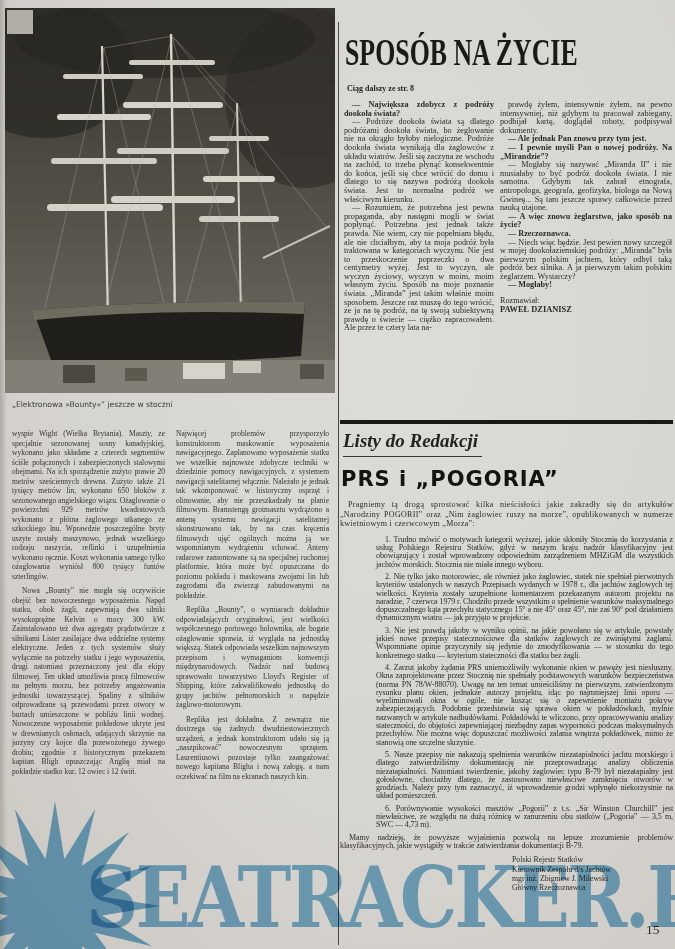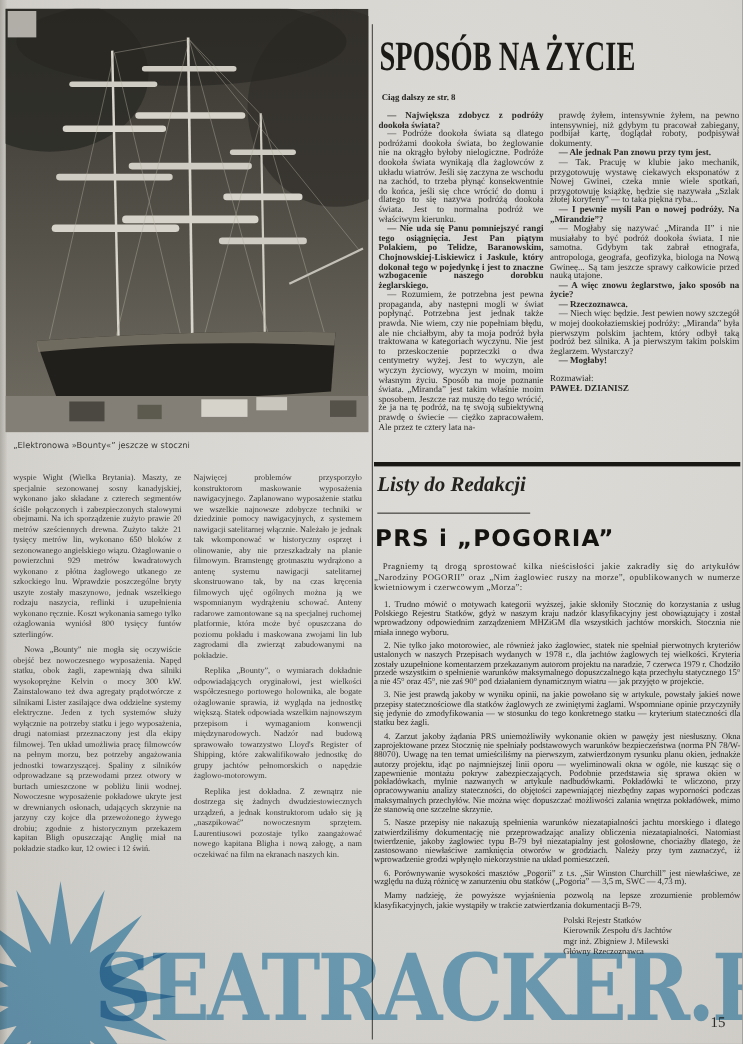--- a/index.html
+++ b/index.html
@@ -29,28 +29,28 @@
   .ivcol{position:absolute;top:101px;text-align:justify;font-size:8.2px;line-height:8.6px;color:#2c2b28;}
   .ivcol1{left:344px;width:150px;}
   .ivcol2{left:500px;width:172px;}
   .ivcol p{margin:0;text-indent:8px;}
   .ivcol p.q{font-weight:bold;}
   .byline{margin-top:7px;padding-right:20px;}
   .byline .bl{font-size:8.2px;}
   .byline .bn{font-weight:bold;font-size:8.4px;}
   
   .letters{position:absolute;left:340px;top:430px;width:333px;}
-  .letters-title{display:inline-block;margin:0 0 8px 3px;padding:0 4px 14px 0;
+  .letters-title{display:inline-block;margin:0 0 8px 3px;padding:0 4px 4px 0;
     font-style:italic;font-size:19px;border-bottom:1.2px solid #35342f;color:#23221e;}
   .letters-headline{margin:2px 0 9px 1px;font-family:"DejaVu Sans",sans-serif;
     font-weight:bold;font-size:21px;letter-spacing:1px;color:#141310;}
   .letters-intro{margin:0 0 7px;text-indent:8px;text-align:justify;
     font-size:8px;line-height:9.6px;letter-spacing:0.3px;}
   .letters-items p{margin:0 0 4px;text-indent:9px;text-align:justify;
-    font-size:8px;line-height:8.3px;letter-spacing:-0.1px;}
+    font-size:8px;line-height:8.3px;letter-spacing:-0.1px;padding-left:36px;}
   .letters-closing{margin:1px 0 5px;text-indent:9px;text-align:justify;
     font-size:8px;line-height:8.3px;letter-spacing:-0.1px;}
   .signature{width:168px;margin:3px 22px 0 auto;font-size:7.8px;line-height:9.4px;}
   .signature p{margin:0;padding-left:29px;}
   .pagenum{position:absolute;left:646px;top:922px;font-size:13.5px;color:#2c2b28;}
   
   .wm-text{position:absolute;left:86px;top:856px;white-space:nowrap;pointer-events:none;
     font-family:"DejaVu Serif",serif;font-weight:bold;font-size:84px;line-height:1;
     letter-spacing:-3px;color:#5ea5cf;opacity:0.8;mix-blend-mode:multiply;
     transform:scaleX(0.86);transform-origin:left top;}
@@ -130,28 +130,26 @@
       <p>Replika jest dokładna. Z zewnątrz nie dostrzega się żadnych dwudziestowiecznych urządzeń, a jednak konstruktorom udało się ją „naszpikować” nowoczesnym sprzętem. Laurentiusowi pozostaje tylko zaangażować nowego kapitana Bligha i nową załogę, a nam oczekiwać na film na ekranach naszych kin.</p>
     </div>
 
   <div class="vrule"></div>
 
   <h1 class="iv-title" style="margin:0;">SPOSÓB NA ŻYCIE</h1>
   <div class="iv-sub">Ciąg dalszy ze str. 8</div>
   <div class="ivcol ivcol1">
       <p class="q">— Największa zdobycz z podróży dookoła świata?</p>
       <p>— Podróże dookoła świata są dlatego podróżami dookoła świata, bo żeglowanie nie na okrągło byłoby nielogiczne. Podróże dookoła świata wynikają dla żaglowców z układu wiatrów. Jeśli się zaczyna ze wschodu na zachód, to trzeba płynąć konsekwentnie do końca, jeśli się chce wrócić do domu i dlatego to się nazywa podróżą dookoła świata. Jest to normalna podróż we właściwym kierunku.</p>
-      <p class="q">— Nie uda się Panu pomniejszyć rangi tego osiągnięcia. Jest Pan piątym Polakiem, po Telidze, Baranowskim, Chojnowskiej-Liskiewicz i Jaskule, który dokonał tego w pojedynkę i jest to znaczne wzbogacenie naszego dorobku żeglarskiego.</p>
       <p>— Rozumiem, że potrzebna jest pewna propaganda, aby następni mogli w świat popłynąć. Potrzebna jest jednak także prawda. Nie wiem, czy nie popełniam błędu, ale nie chciałbym, aby ta moja podróż była traktowana w kategoriach wyczynu. Nie jest to przeskoczenie poprzeczki o dwa centymetry wyżej. Jest to wyczyn, ale wyczyn życiowy, wyczyn w moim, moim własnym życiu. Sposób na moje poznanie świata. „Miranda” jest takim właśnie moim sposobem. Jeszcze raz muszę do tego wrócić, że ja na tę podróż, na tę swoją subiektywną prawdę o świecie — ciężko zapracowałem. Ale przez te cztery lata na-</p>
     </div>
   <div class="ivcol ivcol2">
     <div>
         <p>prawdę żyłem, intensywnie żyłem, na pewno intensywniej, niż gdybym tu pracował zabiegany, podbijał kartę, doglądał roboty, podpisywał dokumenty.</p>
         <p class="q">— Ale jednak Pan znowu przy tym jest.</p>
-        <p>— Tak. Pracuję w klubie jako mechanik, przygotowuję wystawę ciekawych eksponatów z Nowej Gwinei, czeka mnie wiele spotkań, przygotowuję książkę, będzie się nazywała „Szlak złotej koryfeny” — to taka piękna ryba...</p>
         <p class="q">— I pewnie myśli Pan o nowej podróży. Na „Mirandzie”?</p>
         <p>— Mogłaby się nazywać „Miranda II” i nie musiałaby to być podróż dookoła świata. I nie samotna. Gdybym tak zabrał etnografa, antropologa, geografa, geofizyka, biologa na Nową Gwineę... Są tam jeszcze sprawy całkowicie przed nauką utajone.</p>
         <p class="q">— A więc znowu żeglarstwo, jako sposób na życie?</p>
         <p class="q">— Rzeczoznawca.</p>
         <p>— Niech więc będzie. Jest pewien nowy szczegół w mojej dookołaziemskiej podróży: „Miranda” była pierwszym polskim jachtem, który odbył taką podróż bez silnika. A ja pierwszym takim polskim żeglarzem. Wystarczy?</p>
         <p class="q">— Mogłaby!</p>
       </div>
     <div class="byline">
       <div class="bl">Rozmawiał:</div>
       <div class="bn">PAWEŁ DZIANISZ</div>

